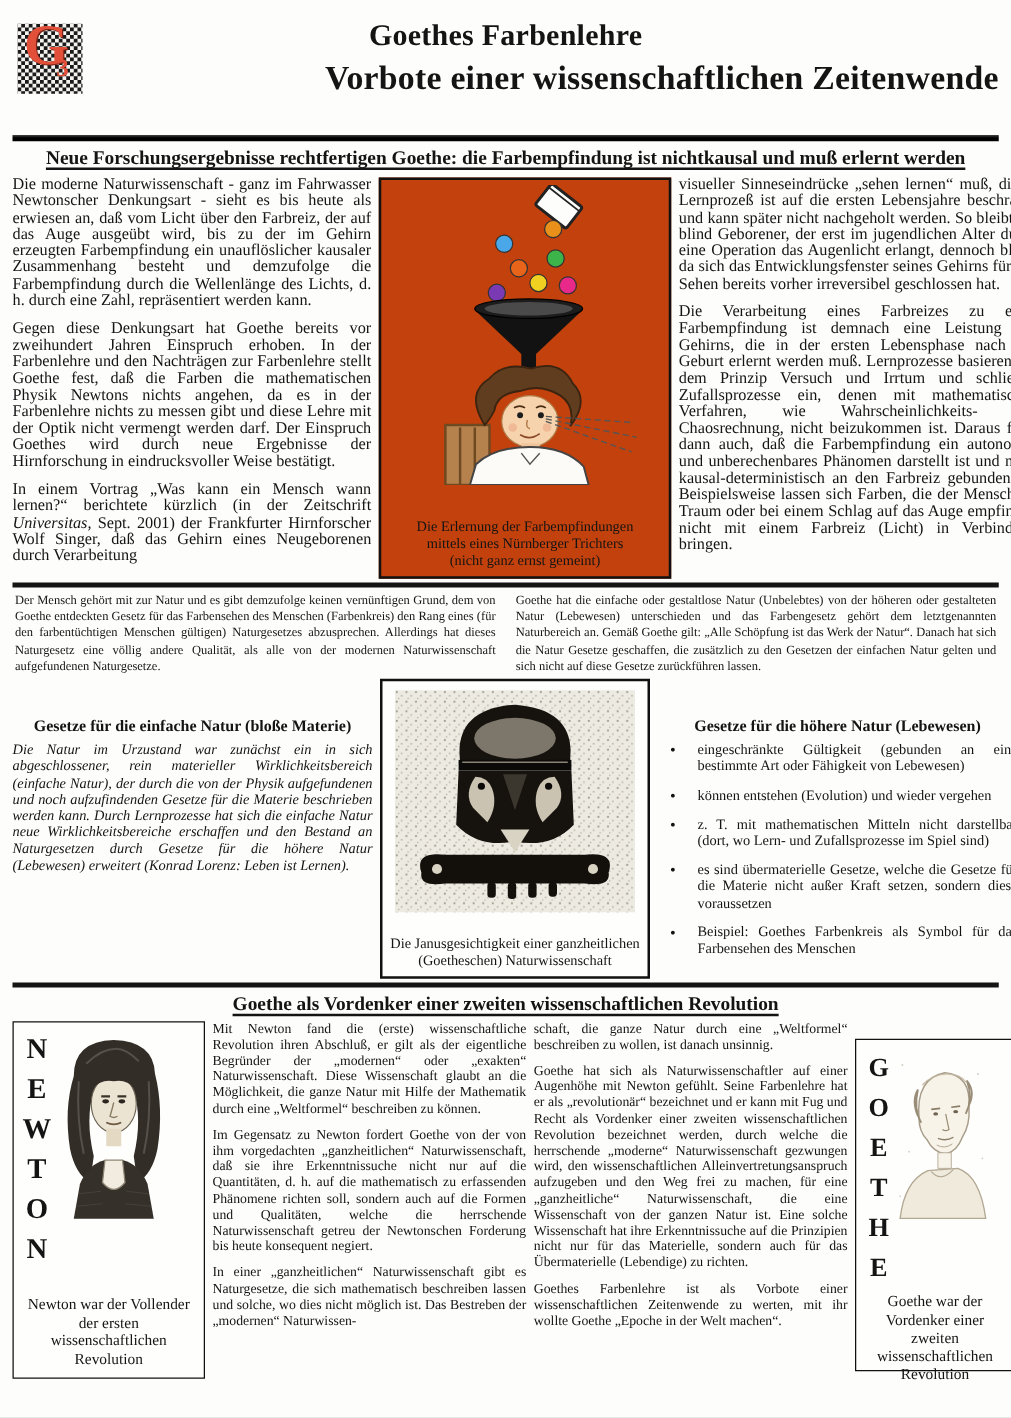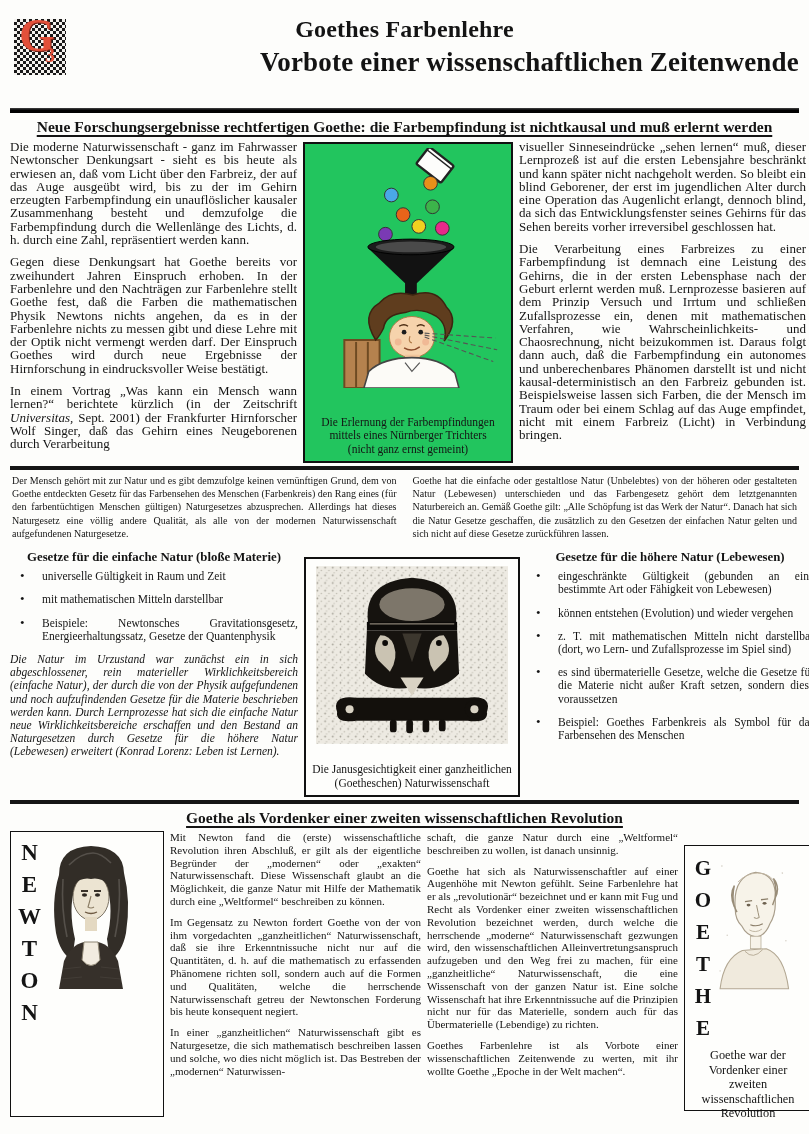--- a/index.html
+++ b/index.html
@@ -22,36 +22,36 @@
   .rule{height:4px;background:#151515;margin:3px 0;}
   
   .sechead{margin:5px 0 4px;text-align:center;font-size:15.5px;font-weight:bold;
     text-decoration:underline;text-underline-offset:3px;text-decoration-thickness:1.5px;}
   
   .row{display:flex;align-items:flex-start;}
   .col{text-align:justify;font-size:13px;line-height:13.3px;}
   .col p{margin:0 0 9px;}
   .s1 .col{flex:0 0 287px;}
   .s1{gap:4px;}
-  .figbox{flex:0 0 200px;border:2px solid #111;background:#22c55e;margin:2px 2px 0;
+  .figbox{flex:0 0 200px;border:2px solid #111;background:#c2410c;margin:2px 2px 0;
     display:flex;flex-direction:column;align-items:center;justify-content:space-between;
-    padding:4px 3px 5px;height:308px;}
+    padding:4px 15px 5px;height:308px;}
   .figcap{font-size:11.5px;line-height:13.5px;text-align:center;}
   .ital{font-style:italic;}
   
   .s2intro{gap:16px;padding:1px 2px;}
   .s2intro .col{flex:1 1 0;font-size:10px;line-height:13.2px;}
   .s2body{gap:6px;margin-top:2px;}
-  .s2body .sidecol{flex:0 0 288px;font-size:11.5px;line-height:13.2px;}
+  .s2body .sidecol{flex:0 0 288px;font-size:11.5px;line-height:13.2px;margin-top:24px;}
   .subhead{text-align:center;font-weight:bold;font-size:12.8px;margin:8px 0 6px;}
   ul.blist{list-style:none;margin:0;padding:0 0 0 6px;}
   ul.blist li{position:relative;padding-left:26px;margin:0 0 10px;text-align:justify;}
   ul.blist li::before{content:"•";position:absolute;left:4px;top:-1px;font-size:13px;}
   .note{font-style:italic;text-align:justify;margin-top:4px;}
-  .janusbox{flex:0 0 204px;border:2px solid #111;background:#fefefc;margin-top:14px;
+  .janusbox{flex:0 0 204px;border:2px solid #111;background:#fefefc;margin-top:0;
     display:flex;flex-direction:column;align-items:center;justify-content:space-between;
     padding:5px 4px;height:226px;}
   
   .s3{gap:6px;margin-top:3px;}
   .s3 .tcol{flex:0 0 251px;font-size:11px;line-height:12.8px;text-align:justify;}
   .s3 .tcol p{margin:0 0 8px;}
   .pbox{border:1.5px solid #111;background:#fefefc;display:flex;flex-direction:column;
     align-items:center;justify-content:space-between;padding:6px 3px;}
   .pbox .top{display:flex;width:100%;justify-content:flex-start;}
   .vert{writing-mode:vertical-rl;text-orientation:upright;font-weight:bold;line-height:1;}
@@ -151,25 +151,20 @@
 
 
   <div class="row s2intro">
     <div class="col">Der Mensch gehört mit zur Natur und es gibt demzufolge keinen vernünftigen Grund, dem von Goethe entdeckten Gesetz für das Farbensehen des Menschen (Farbenkreis) den Rang eines (für den farbentüchtigen Menschen gültigen) Naturgesetzes abzusprechen. Allerdings hat dieses Naturgesetz eine völlig andere Qualität, als alle von der modernen Naturwissenschaft aufgefundenen Naturgesetze.</div>
     <div class="col">Goethe hat die einfache oder gestaltlose Natur (Unbelebtes) von der höheren oder gestalteten Natur (Lebewesen) unterschieden und das Farbengesetz gehört dem letztgenannten Naturbereich an. Gemäß Goethe gilt: „Alle Schöpfung ist das Werk der Natur“. Danach hat sich die Natur Gesetze geschaffen, die zusätzlich zu den Gesetzen der einfachen Natur gelten und sich nicht auf diese Gesetze zurückführen lassen.</div>
   </div>
 
   <div class="row s2body">
     <div class="sidecol">
       <div class="subhead">Gesetze für die einfache Natur (bloße Materie)</div>
-      <ul class="blist">
-        <li>universelle Gültigkeit in Raum und Zeit</li>
-        <li>mit mathematischen Mitteln darstellbar</li>
-        <li>Beispiele: Newtonsches Gravitationsgesetz, Energieerhaltungssatz, Gesetze der Quantenphysik</li>
-      </ul>
       <div class="note">Die Natur im Urzustand war zunächst ein in sich abgeschlossener, rein materieller Wirklichkeitsbereich (einfache Natur), der durch die von der Physik aufgefundenen und noch aufzufindenden Gesetze für die Materie beschrieben werden kann. Durch Lernprozesse hat sich  die einfache Natur neue Wirklichkeitsbereiche erschaffen und den Bestand an Naturgesetzen durch Gesetze für die höhere Natur (Lebewesen) erweitert (Konrad Lorenz: Leben ist Lernen).</div>
     </div>
 
     <div class="janusbox">
       <svg width="192" height="182" viewBox="0 0 200 185">
         <defs>
           <pattern id="spk" width="8" height="8" patternUnits="userSpaceOnUse">
             <circle cx="1.5" cy="1.5" r="0.9" fill="#8e8a80"></circle>
             <circle cx="5.5" cy="4.5" r="0.8" fill="#b2aea2"></circle>
             <circle cx="3" cy="6.8" r="0.6" fill="#9c988c"></circle>
@@ -246,20 +241,21 @@
           <path d="M18,150 L23,122 Q30,106 43,103 L57,103 Q70,106 77,122 L82,150 Z" fill="#36302a"></path>
           <path d="M43,103 L57,103 L59,121 Q50,132 41,121 Z" fill="#f2ece0" stroke="#8e8674" stroke-width="1"></path>
           <g stroke="#55504a" stroke-width="0.8" opacity="0.5">
             <line x1="22" y1="130" x2="40" y2="128"></line>
               <line x1="60" y1="128" x2="78" y2="130"></line>
             <line x1="20" y1="140" x2="41" y2="138"></line>
               <line x1="59" y1="138" x2="80" y2="140"></line>
           </g>
         </svg>
       </div>
+      <div class="pcap">Newton war der Vollender der ersten wissenschaftlichen Revolution</div>
     </div>
 
     <div class="tcol">
       <p>Mit Newton fand die (erste) wissenschaftliche Revolution ihren Abschluß, er gilt als der eigentliche Begründer der „modernen“ oder „exakten“ Naturwissenschaft. Diese Wissenschaft glaubt an die Möglichkeit, die ganze Natur mit Hilfe der Mathematik durch eine „Weltformel“ beschreiben zu können.</p>
       <p>Im Gegensatz zu Newton fordert Goethe von der von ihm vorgedachten „ganzheitlichen“ Naturwissenschaft, daß sie ihre Erkenntnissuche nicht nur auf die Quantitäten, d. h. auf die mathematisch zu erfassenden Phänomene richten soll, sondern auch auf die Formen und Qualitäten, welche die herrschende Naturwissenschaft getreu der Newtonschen Forderung bis heute konsequent negiert.</p>
       <p>In einer „ganzheitlichen“ Naturwissenschaft gibt es Naturgesetze, die sich mathematisch beschreiben lassen und solche, wo dies nicht möglich ist. Das Bestreben der „modernen“ Naturwissen-</p>
     </div>
 
     <div class="tcol">
       <p>schaft, die ganze Natur durch eine „Weltformel“ beschreiben zu wollen, ist danach unsinnig.</p>

